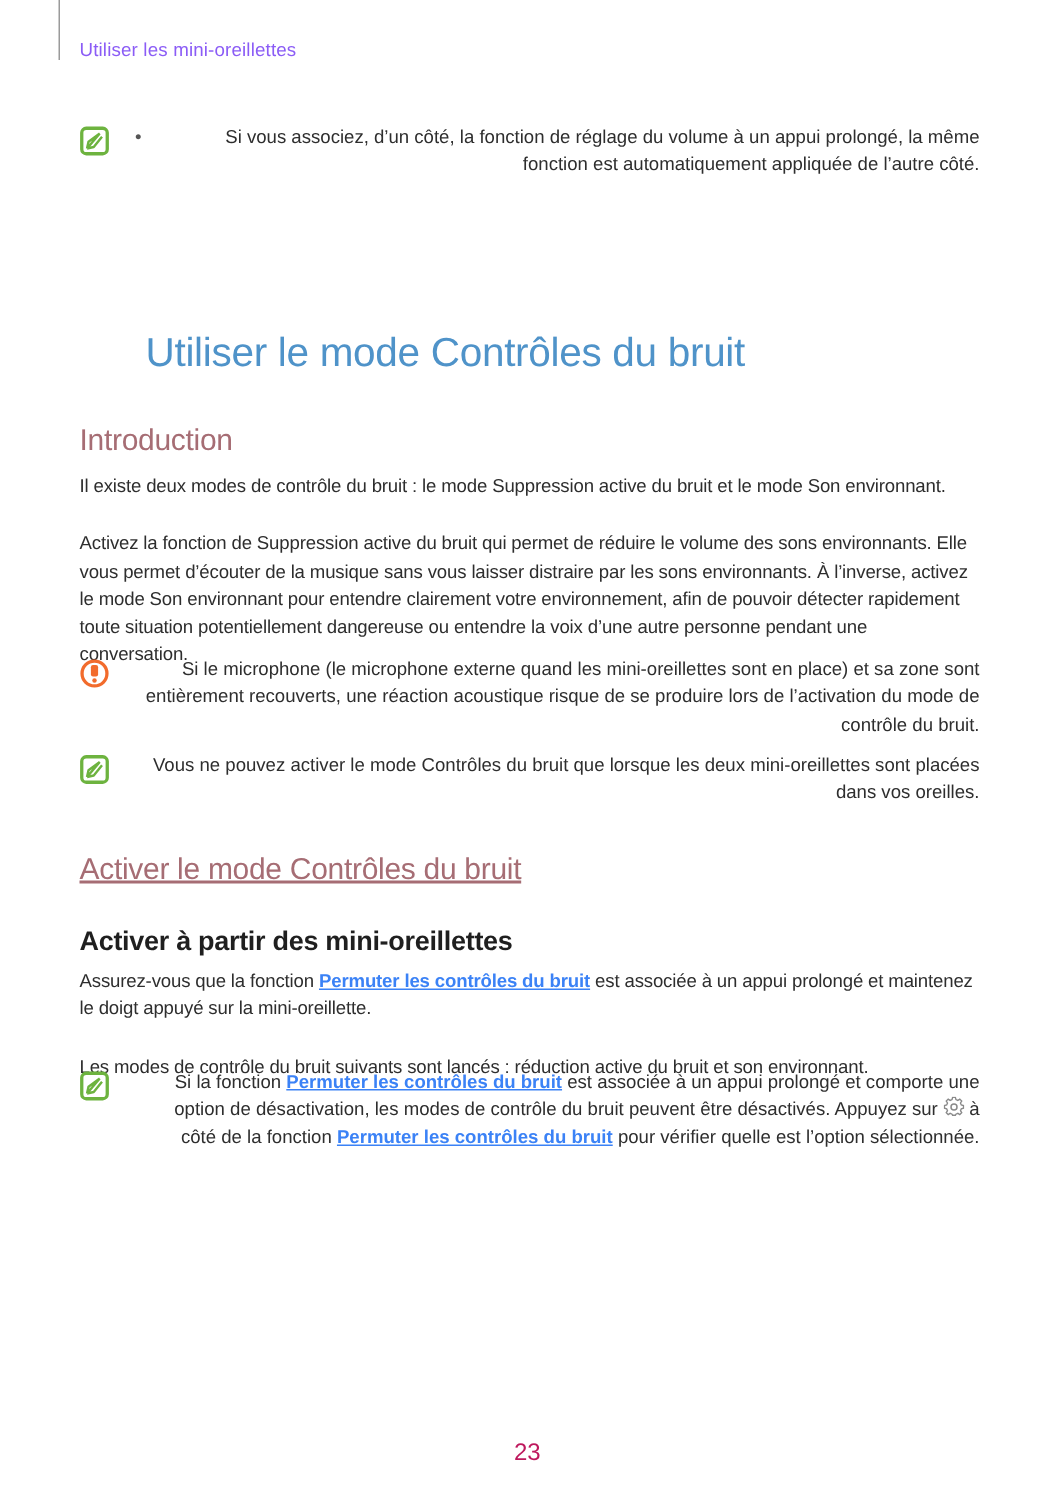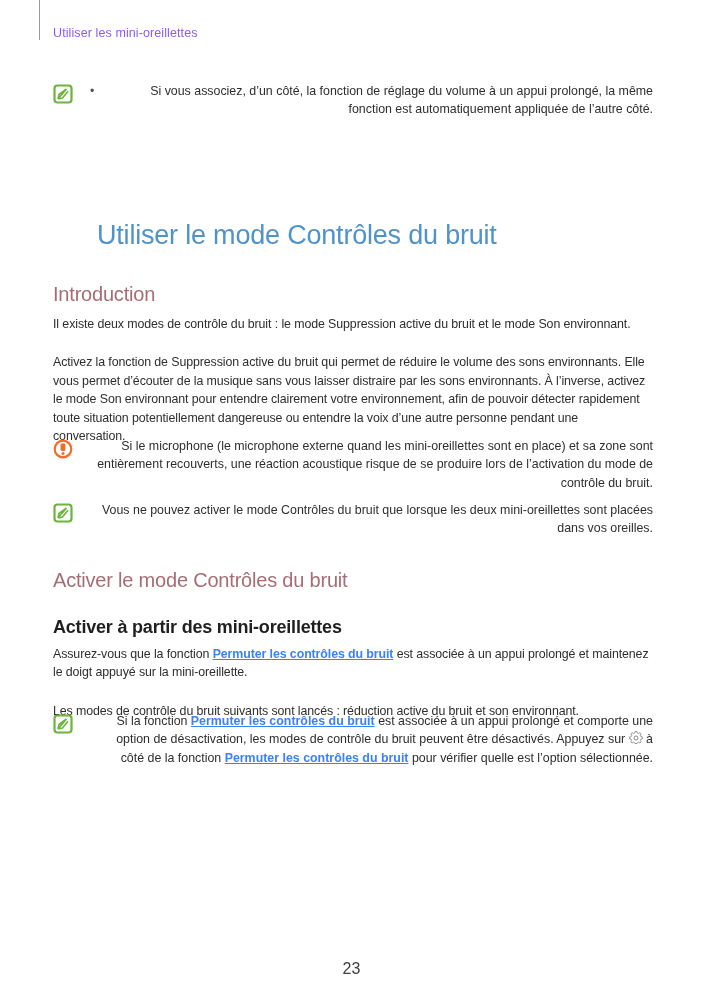--- a/index.html
+++ b/index.html
@@ -32,21 +32,21 @@
   }
   .h2 {
     position: absolute; left: 53px; font-size: 20px; color: #a66d74; letter-spacing: -0.2px;
   }
   .h3 {
     position: absolute; left: 53px; font-size: 18px; color: #1f1f1f; font-weight: bold; letter-spacing: -0.2px;
   }
   b { font-weight: bold; color: #3b82f6; text-decoration: underline; }
   .gear-inline { display: inline-block; width: 14px; height: 14px; vertical-align: -2px; }
   .page-number {
-    position: absolute; left: 0; width: 703px; top: 960px; text-align: center; font-size: 16px; color: #404040;
+    position: absolute; left: 0; width: 703px; top: 960px; text-align: center; font-size: 16px; color: #be185d;
   }
 </style>
 </head>
 <body>
 
 <div class="header-rule"></div>
 <div class="running-header">Utiliser les mini-oreillettes</div>
 
 <div class="note" style="top:82px;">
   <span class="icon">
@@ -85,21 +85,21 @@
 <div class="note" style="top:501px;">
   <span class="icon">
     <svg width="20" height="20" viewBox="0 0 20 20">
       <rect x="1.5" y="1.5" width="17" height="17" rx="3" fill="none" stroke="#6db33f" stroke-width="2.2"></rect>
       <path d="M5 15 L13.5 5 M5 15 L6 10.5 L13.5 5 M5 15 L9.5 14 L15 7.2" fill="none" stroke="#6db33f" stroke-width="1.6" stroke-linejoin="round"></path>
     </svg>
   </span>
   <div class="text">Vous ne pouvez activer le mode Contrôles du bruit que lorsque les deux mini-oreillettes sont placées dans vos oreilles.</div>
 </div>
 
-<div class="h2" style="top:569px;">Activer le mode Contrôles du bruit</div>
+<div class="h2" style="top:569px;text-decoration:underline;">Activer le mode Contrôles du bruit</div>
 
 <div class="h3" style="top:617px;">Activer à partir des mini-oreillettes</div>
 
 <div class="block body-text" style="top:645px;">
   <p><span>Assurez-vous que la fonction </span><b>Permuter les contrôles du bruit</b><span> est associée à un appui prolongé et maintenez le doigt appuyé sur la mini-oreillette.</span></p>
   <p>Les modes de contrôle du bruit suivants sont lancés : réduction active du bruit et son environnant.</p>
 </div>
 
 <div class="note" style="top:712px;">
   <span class="icon">

